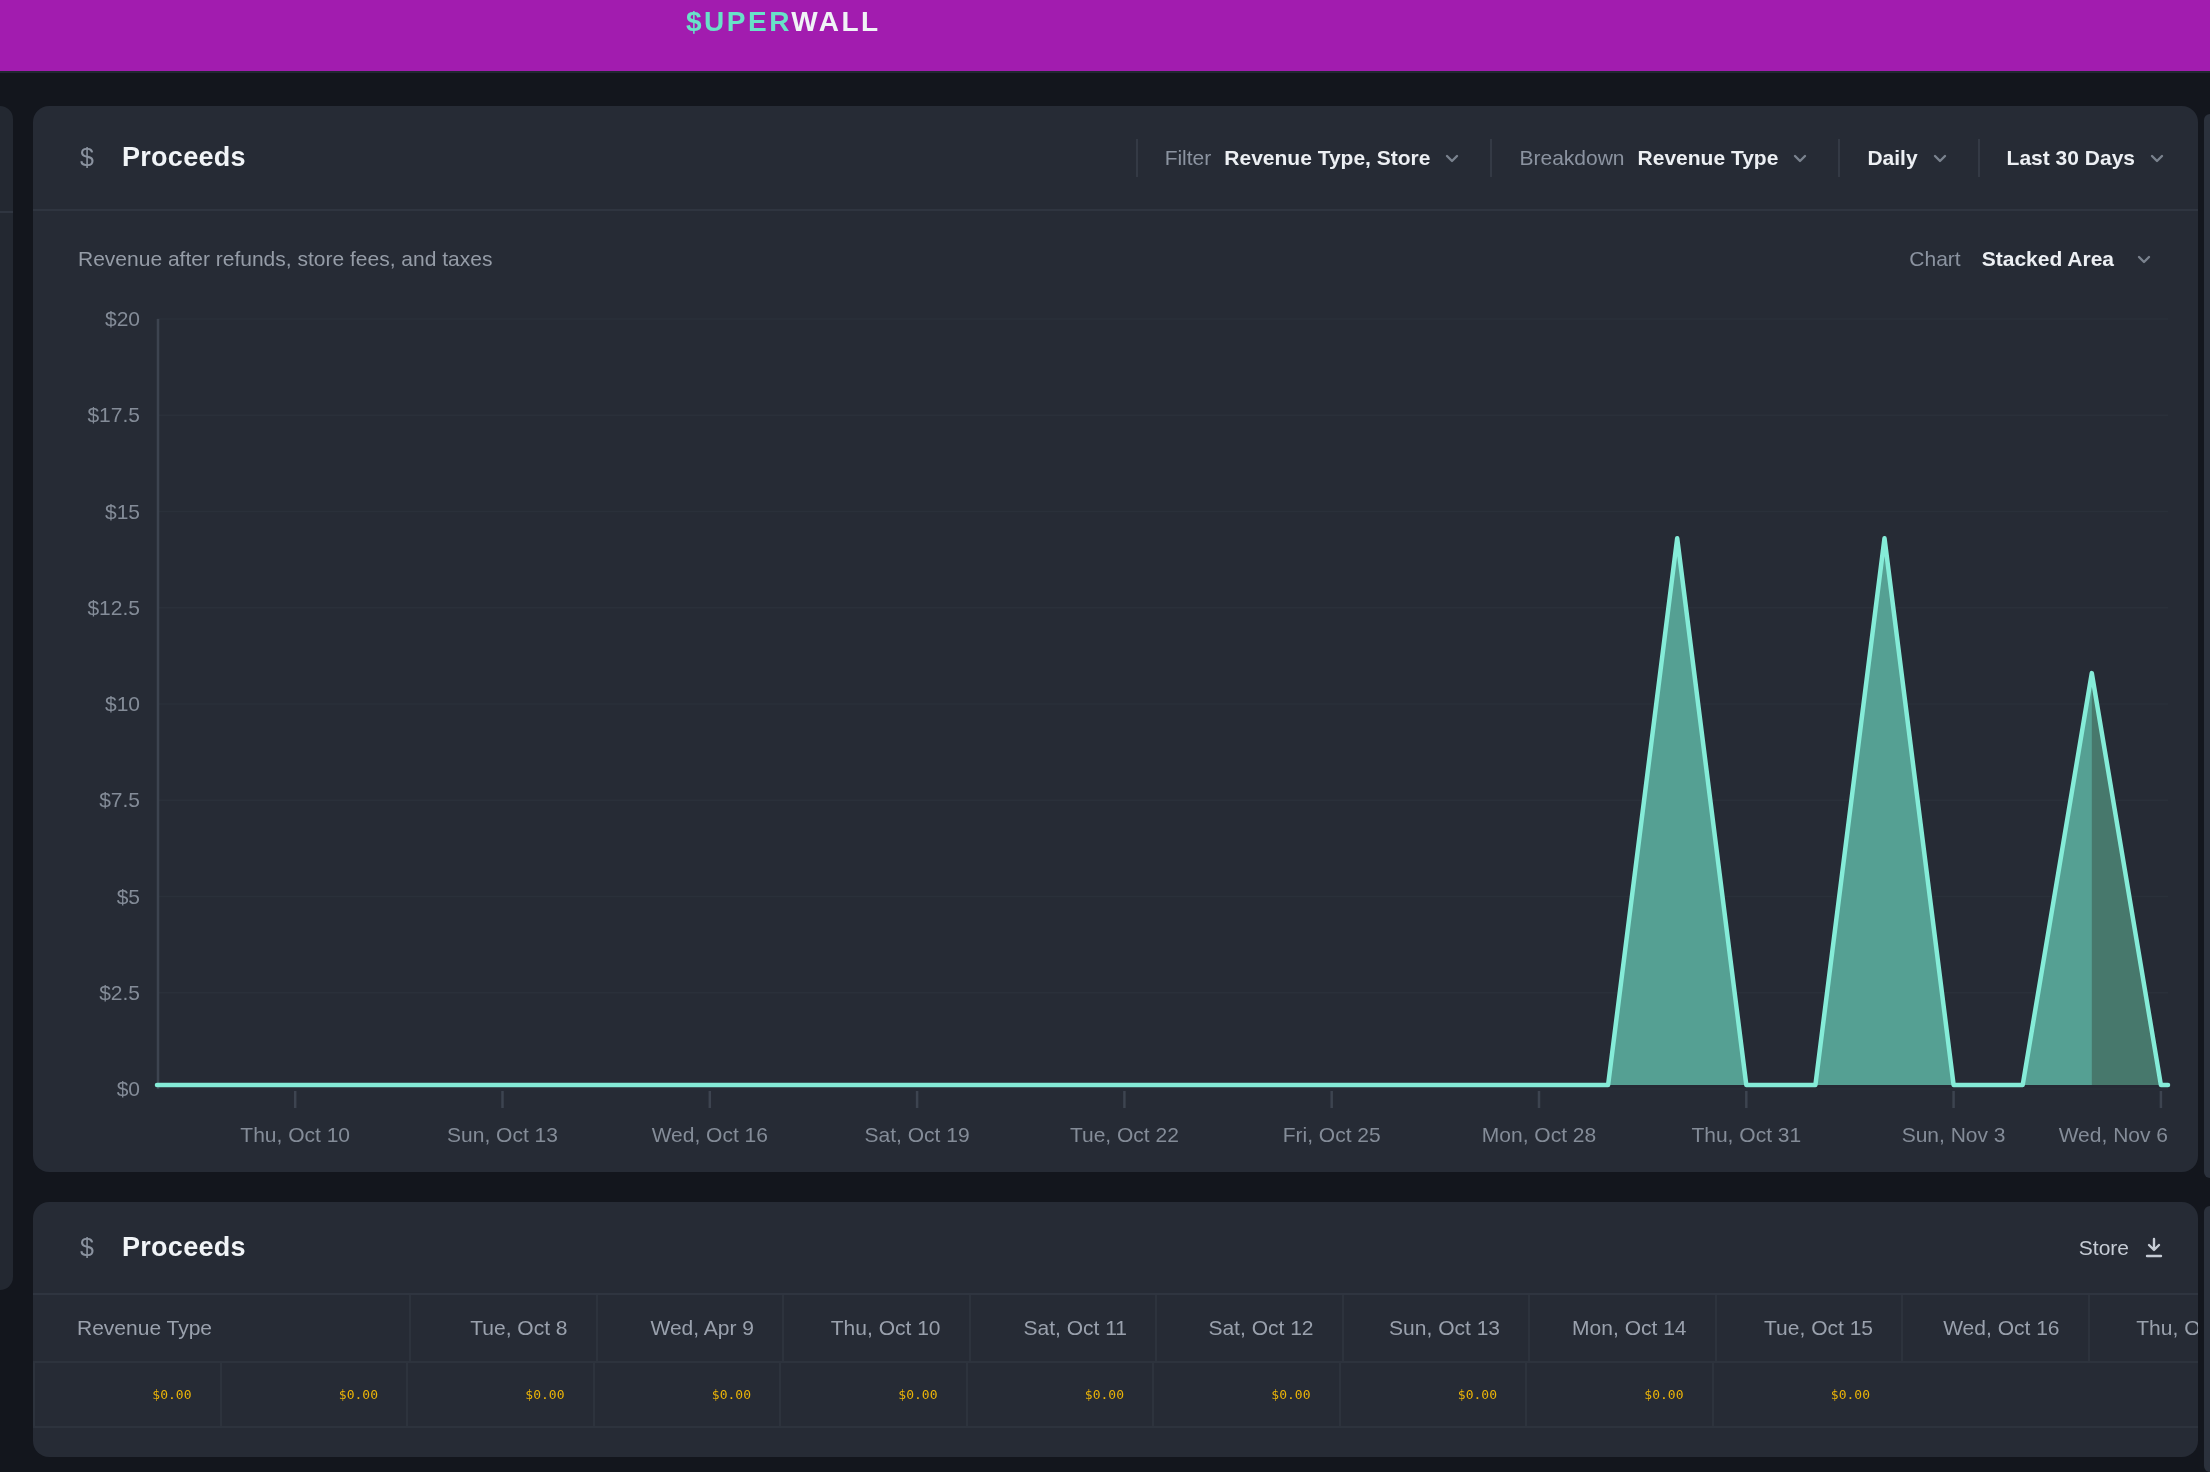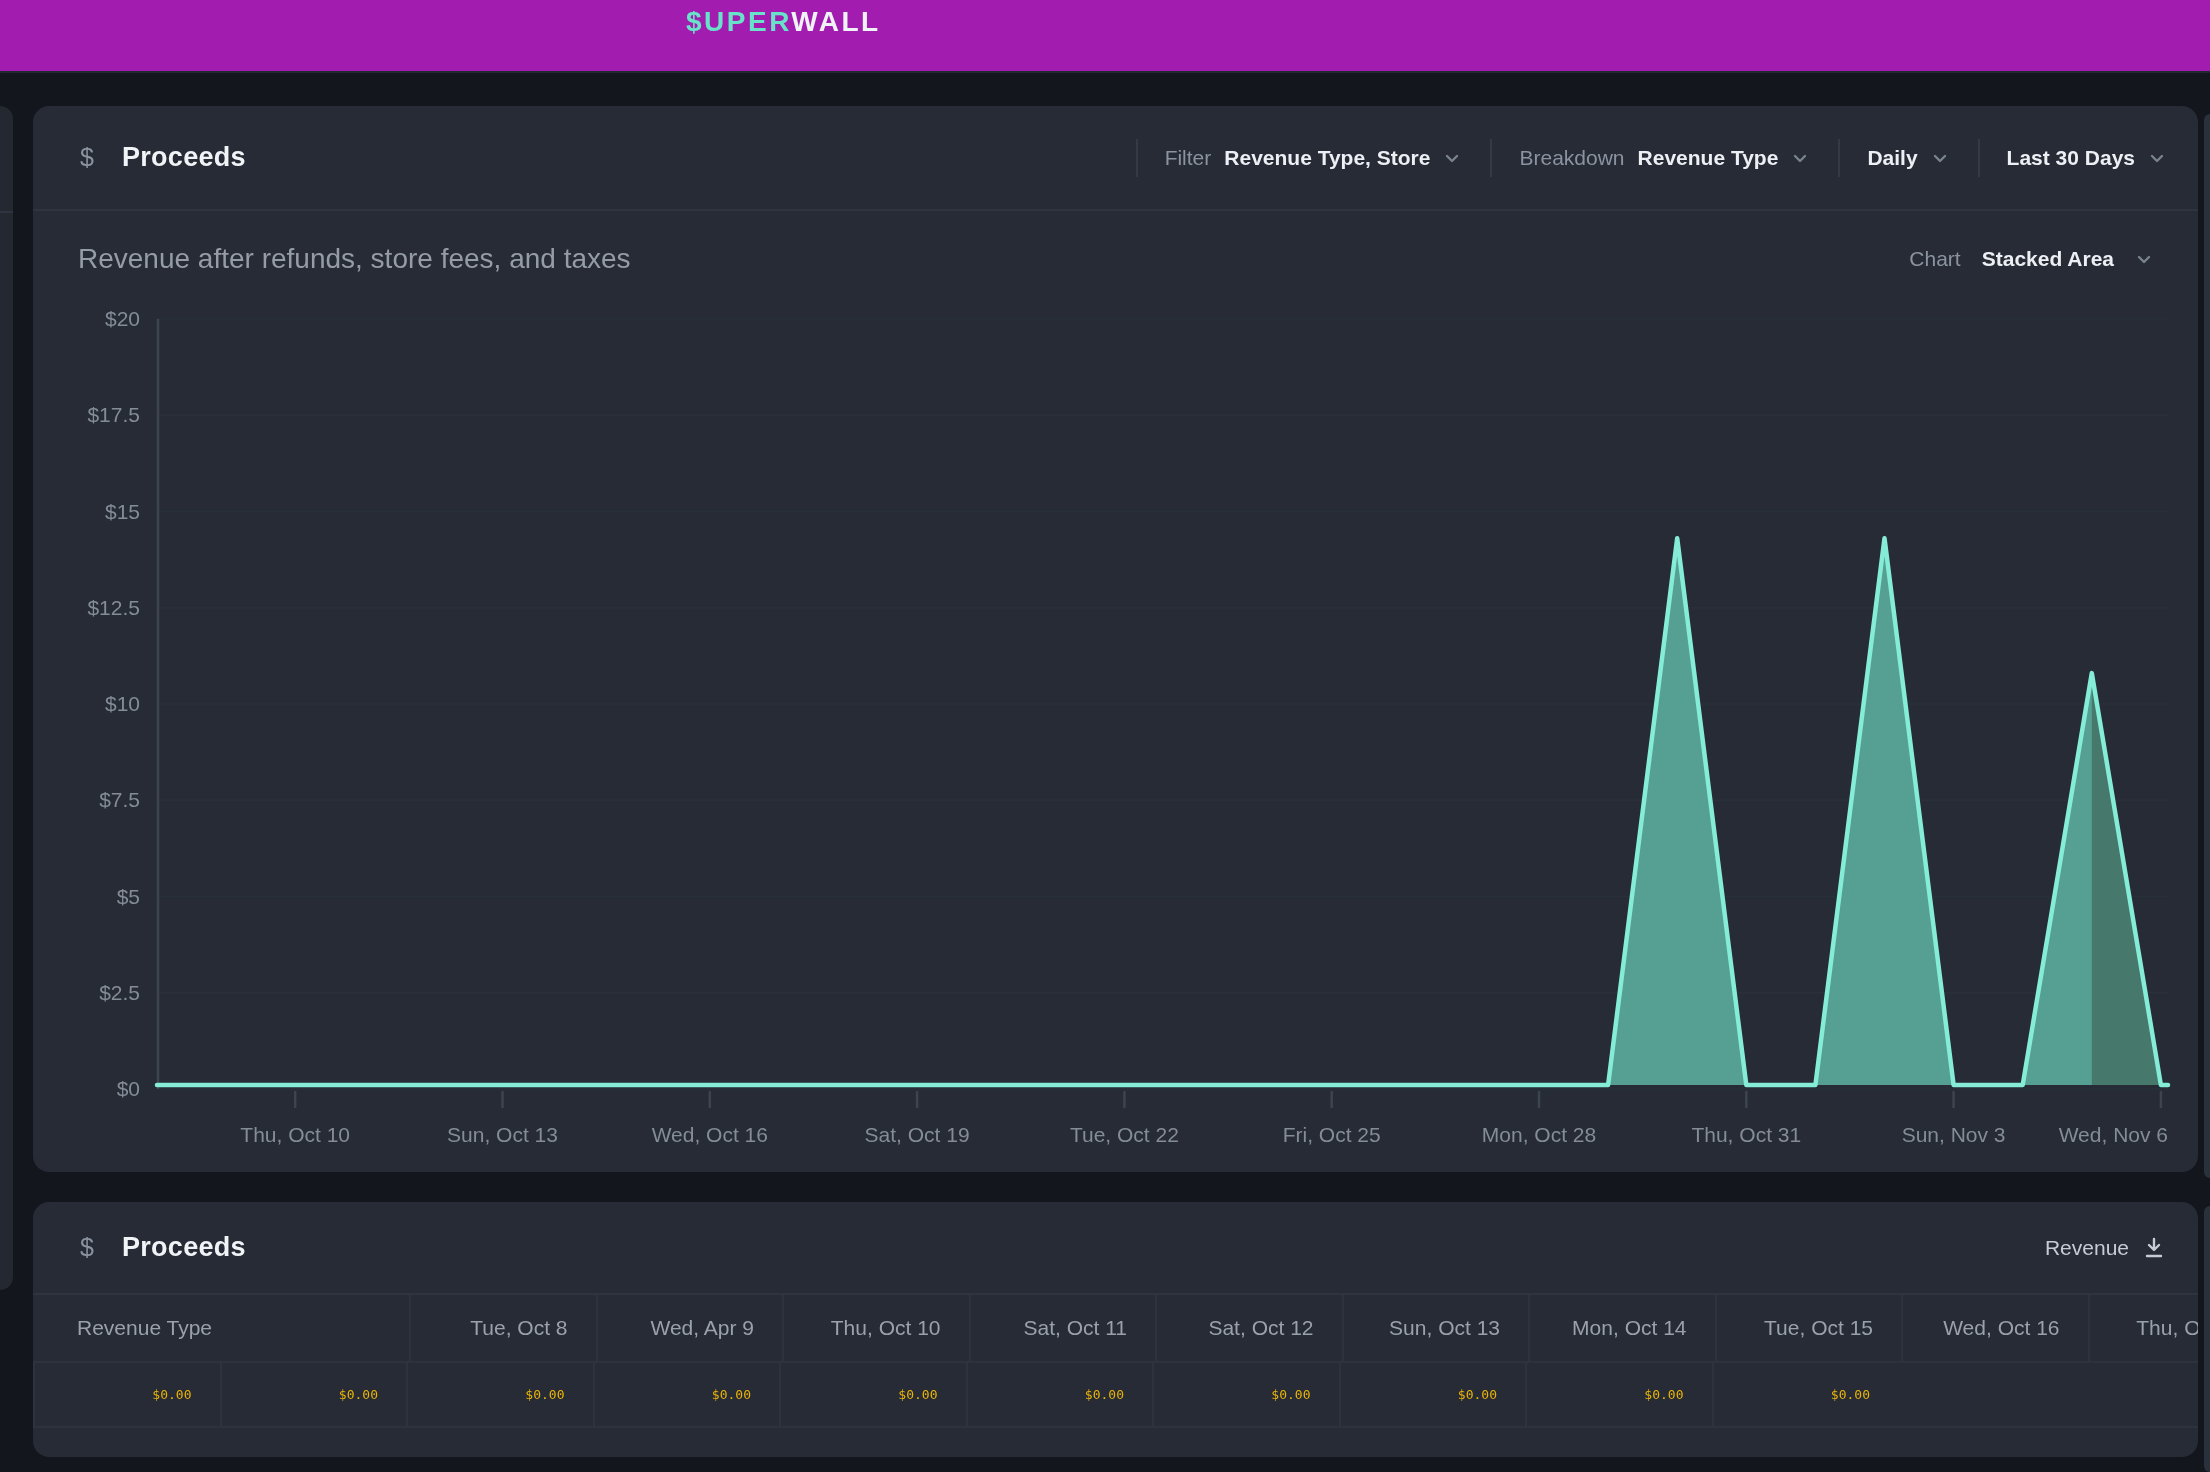--- a/index.html
+++ b/index.html
@@ -58,21 +58,21 @@
   .vdiv { width:2px; height:38px; background:#343a45; margin:0 27px; }
   .ctl  { display:flex; align-items:center; cursor:pointer; }
   .ctl .lbl { color:#8b93a0; font-size:21px; margin-right:13px; }
   .ctl .val { color:#eceff3; font-size:21px; font-weight:600; }
   .chev { margin-left:11px; display:inline-flex; }
 
   
   .sub-row { position:absolute; left:0; top:107px; width:100%; height:92px; }
   .subtitle {
     position:absolute; left:45px; top:50%; transform:translateY(-50%);
-    font-size:28px; color:#959ca7;text-align:right;
+    font-size:21px; color:#959ca7;text-align:right;
   }
   .chart-type { position:absolute; right:43px; top:50%; transform:translateY(-50%);gap:8px; }
 
   
   .chart-svg { position:absolute; left:0; top:198px; }
 
   
   .export-btn {
     position:absolute; right:33px; top:0; height:100%;
     display:flex; align-items:center; gap:14px; cursor:pointer;
@@ -213,21 +213,21 @@
       <polygon points="2058.8,369.1 2127.9,781.0 2127.9,781.0 2058.8,781.0" fill="#47786c" stroke="none"></polygon>
       <polyline points="124.0,781.0 193.1,781.0 262.2,781.0 331.3,781.0 400.4,781.0 469.5,781.0 538.6,781.0 607.7,781.0 676.8,781.0 745.9,781.0 815.0,781.0 884.1,781.0 953.2,781.0 1022.3,781.0 1091.4,781.0 1160.5,781.0 1229.6,781.0 1298.7,781.0 1367.8,781.0 1436.9,781.0 1506.0,781.0 1575.1,781.0 1644.2,234.3 1713.3,781.0 1782.4,781.0 1851.5,234.3 1920.6,781.0 1989.7,781.0 2058.8,369.1 2127.9,781.0 2135.0,781.0" fill="none" stroke="#85ecd8" stroke-width="4.5" stroke-linejoin="round" stroke-linecap="round"></polyline>
     </svg>
 </div>
 
 <div class="card table-card">
   <div class="card-header">
     <span class="dollar-icon">$</span>
     <span class="card-title">Proceeds</span>
     <div class="export-btn">
-      <span>Revenue</span>
+      <span>Store</span>
       <span style="display:inline-flex;">
         <svg width="22" height="24" viewBox="0 0 22 24">
             <path d="M11 3v10M6 9l5 5 5-5" fill="none" stroke="#c6ccd5" stroke-width="2.4" stroke-linecap="round" stroke-linejoin="round"></path>
             <path d="M4 20h14" stroke="#c6ccd5" stroke-width="2.4" stroke-linecap="round"></path>
           </svg>
       </span>
     </div>
   </div>
 
   <div class="t-row head">

